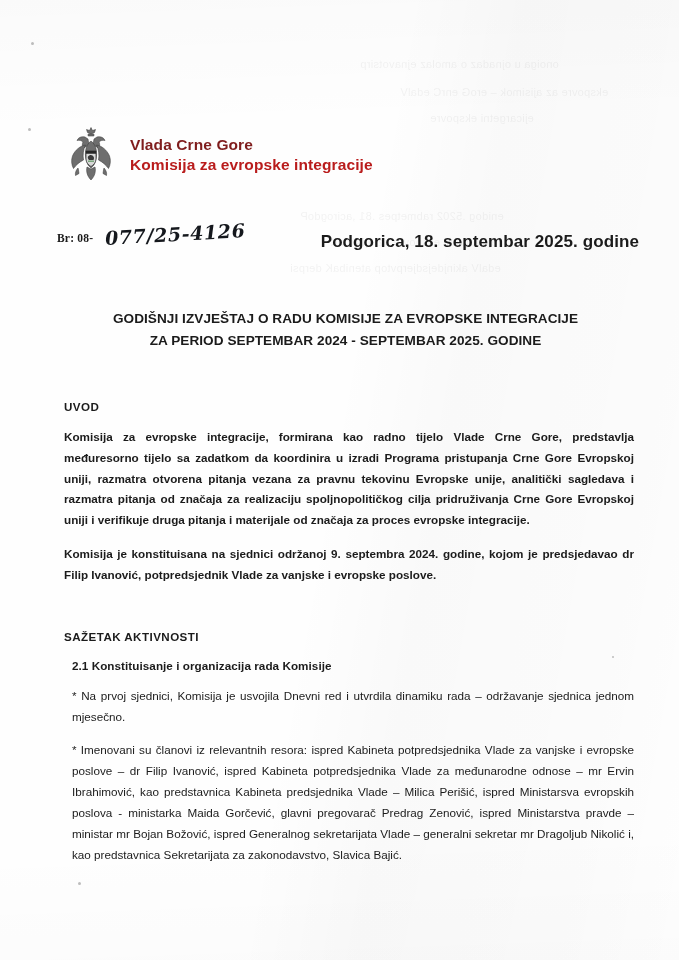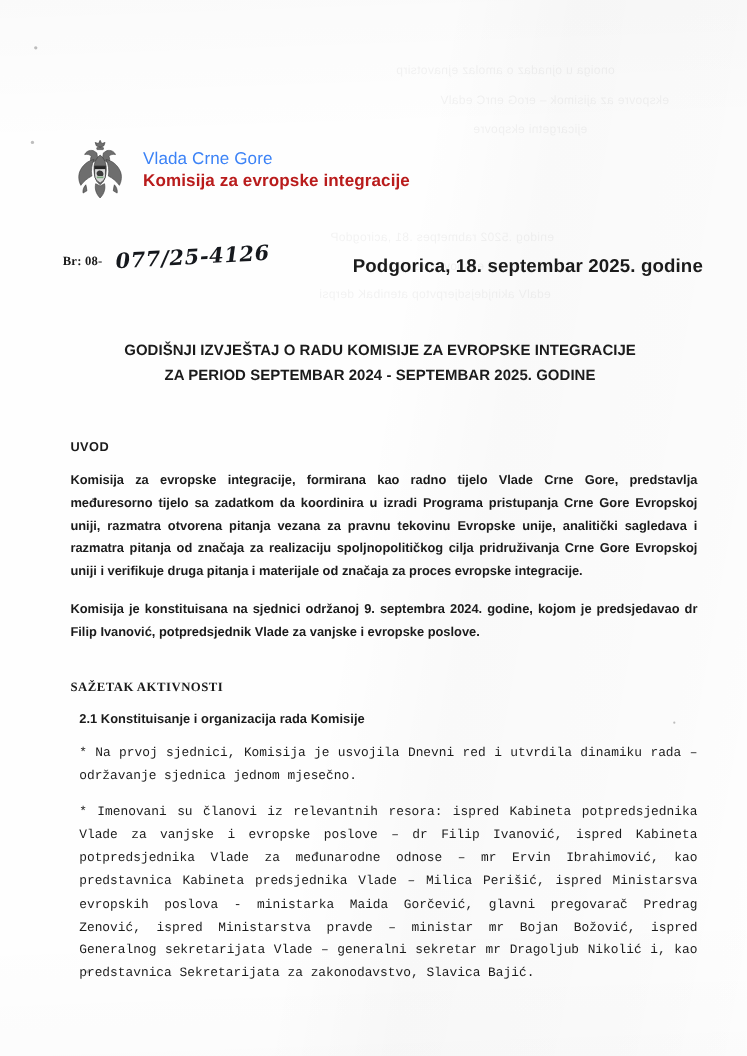--- a/index.html
+++ b/index.html
@@ -57,23 +57,23 @@
     left: 66px;
     top: 126px;
     display: flex;
     align-items: center;
     gap: 14px;
   }
   .emblem { width: 50px; height: 58px; display: block; flex: none; }
   .lh-text { line-height: 1.28; }
   .lh-line1 {
     font-size: 15.5px;
-    font-weight: normal;
+    font-weight: bold;
     letter-spacing: .1px;
-    color: #3b82f6;
+    color: #7f1d1d;
   }
   .lh-line2 {
     font-size: 15.5px;
     font-weight: bold;
     letter-spacing: .1px;
     color: #b91c1c;
   }
 
   
   .ref-row {
@@ -133,21 +133,21 @@
     left: 64px;
     right: 45px;
     top: 400px;
   }
   .sec-head {
     font-size: 11.6px;
     font-weight: bold;
     letter-spacing: .45px;
     margin: 0 0 14px 0;
   }
-  .sec-head.spaced-top { margin-top: 32px; font-family: Liberation Serif, serif; }
+  .sec-head.spaced-top { margin-top: 44px; }
 
   p.para {
     margin: 0 0 13px 0;
     font-size: 11.7px;
     line-height: 1.78;
     text-align: justify;
     text-justify: inter-word;
     font-weight: bold;
   }
   p.para:last-child { margin-bottom: 0; }
@@ -157,21 +157,20 @@
     font-weight: bold;
     margin: 16px 0 14px 8px;
     letter-spacing: .05px;
   }
   .bullet {
     margin: 0 0 13px 8px;
     font-size: 11.7px;
     line-height: 1.78;
     text-align: justify;
     text-justify: inter-word;
-    font-family: Liberation Mono, monospace;
   }
 </style>
 </head>
 <body>
 
 <div class="page">
 
   <div class="scan-noise"></div>
   <div class="bleed" style="left:360px; top:58px;">onoiga u ojnadaz o amolaz ejnavotsirp</div>
   <div class="bleed" style="left:400px; top:86px;">ekspovre az ajisimok – eroG enrC edalV</div>

